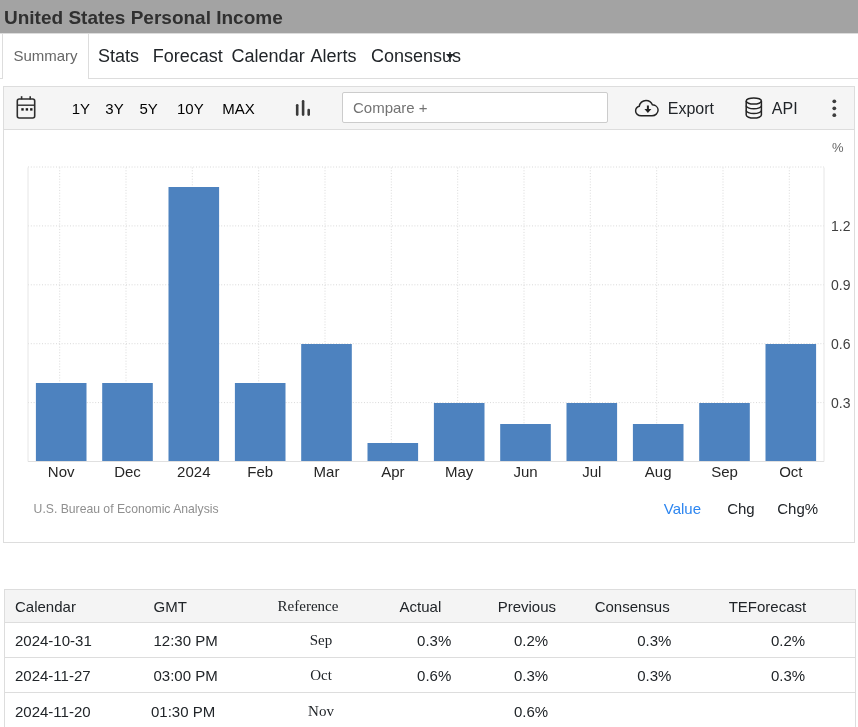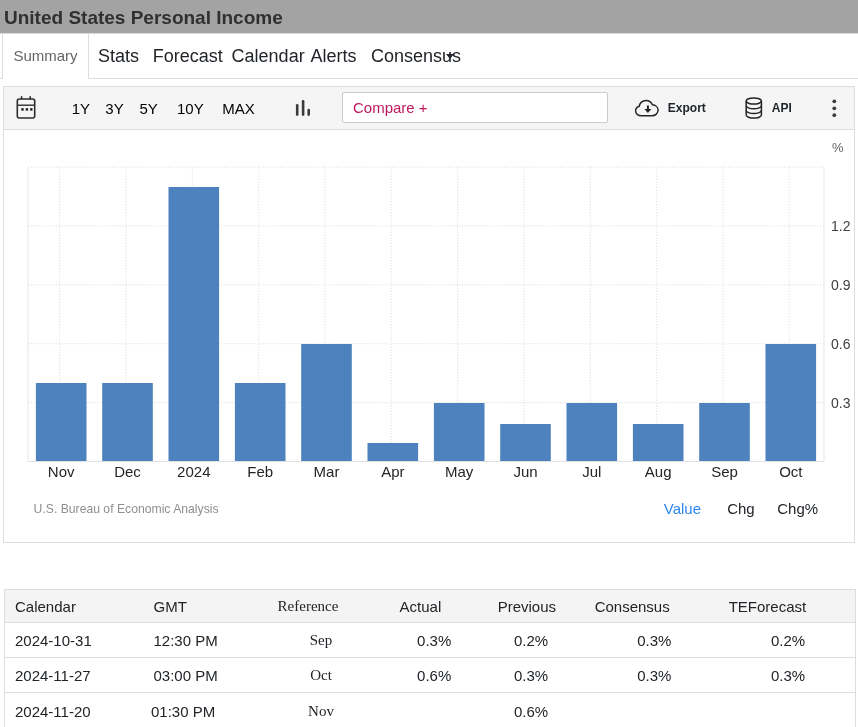--- a/index.html
+++ b/index.html
@@ -7,22 +7,22 @@
 .topband { position:absolute; left:0; top:0; width:858px; height:34px; background:#a3a3a3; border-bottom:1px solid #dcdcdc; }
 .title { position:absolute; left:4px; top:0; line-height:35.5px; font-size:19px; font-weight:bold; color:#303030; }
 .navline { position:absolute; left:0; top:78px; width:858px; height:1px; background:#ddd; }
 .activetab { position:absolute; left:2px; top:34px; width:87px; height:45px; background:#fff; border-left:1px solid #ddd; border-right:1px solid #ddd; z-index:2; text-align:center; line-height:44px; font-size:15px; color:#666; }
 .tab { position:absolute; top:34px; height:44px; line-height:44px; font-size:18px; color:#212529; }
 .caret { position:absolute; left:446px; top:54px; width:0; height:0; border-left:4.5px solid transparent; border-right:4.5px solid transparent; border-top:5px solid #212529; }
 .card { position:absolute; left:3px; top:86px; width:852px; height:457px; border:1px solid #ddd; background:#fff; }
 .toolbar { position:absolute; left:4px; top:87px; width:850px; height:43px; background:#f5f5f5; border-bottom:1px solid #ddd; }
 .tbtn { position:absolute; top:87px; height:43px; line-height:43px; font-size:15px; color:#000000; }
 .cmpbox { position:absolute; left:342px; top:91.5px; width:266px; height:31px; background:#fff; border:1px solid #ccc; border-radius:2px; }
-.cmptext { position:absolute; left:10px; top:0; line-height:29px; font-size:15px; color:#be185d; }
-.tlabel { position:absolute; top:87px; height:43px; line-height:43px; font-size:12px; color:#212529;font-weight:bold; }
+.cmptext { position:absolute; left:10px; top:0; line-height:29px; font-size:15px; color:#737373; }
+.tlabel { position:absolute; top:87px; height:43px; line-height:43px; font-size:16px; color:#212529; }
 .chart { position:absolute; left:0; top:130px; }
 svg text { font-family:"Liberation Sans", sans-serif; }
 .tablewrap { position:absolute; left:4px; top:589px; width:852px; height:138px; border-top:1px solid #ddd; border-left:1px solid #ddd; border-right:1px solid #ddd; }
 .trow { position:absolute; left:0; width:850px; font-size:15px; color:#212529; }
 .thead { background:#f4f4f4; }
 .tborder { border-top:1px solid #ddd;text-align:right; }
 .cell { position:absolute; top:50%; transform:translateY(-50%); white-space:nowrap; }
 .cc { transform:translate(-50%,-50%);font-family:Liberation Serif, serif; }
 </style></head>
 <body>

